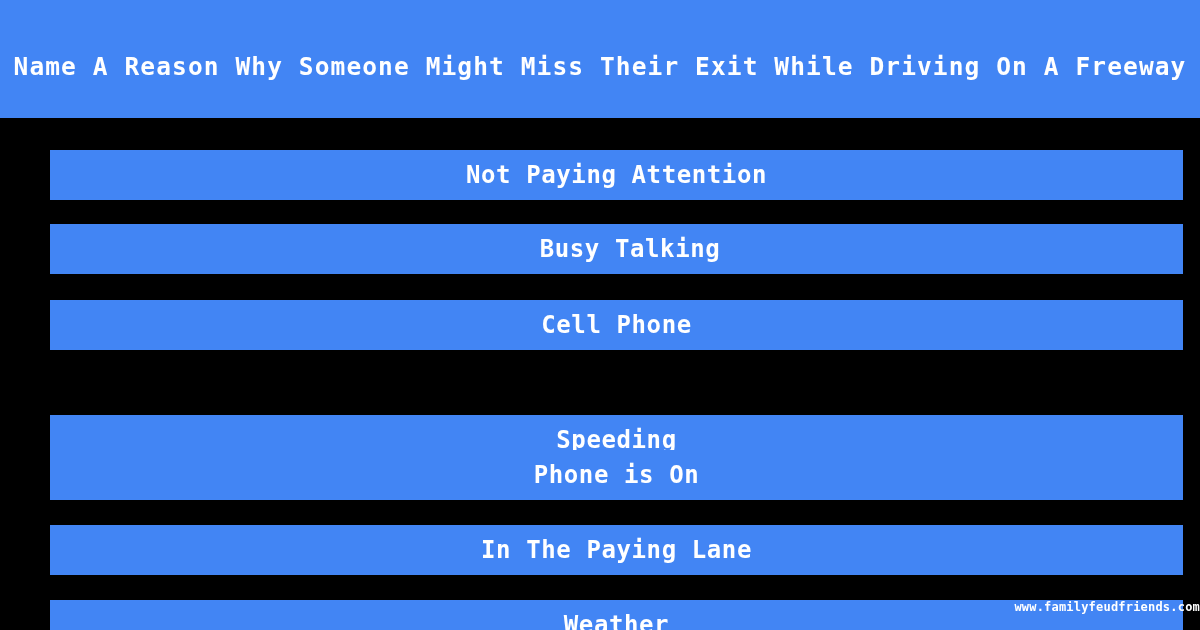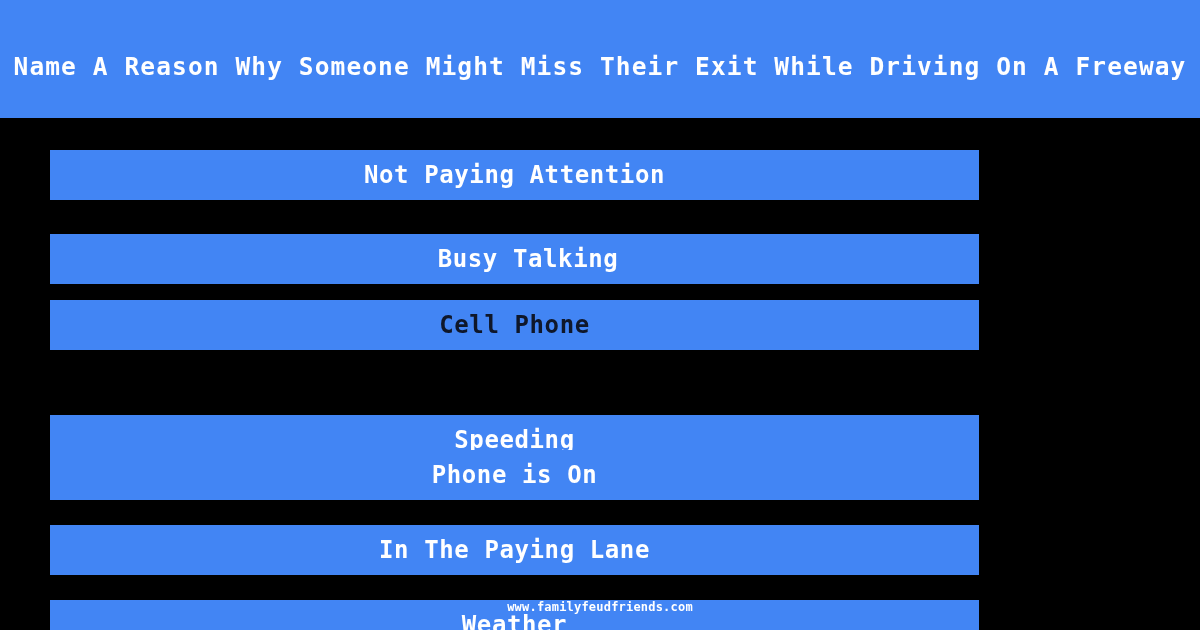--- a/index.html
+++ b/index.html
@@ -47,21 +47,21 @@
     position: absolute;
     left: 0;
     top: 118px;
     width: 1200px;
     height: 512px;
     overflow: hidden;
   }
   .answer-row {
     position: absolute;
     left: 50px;
-    width: 929px;
+    width: 1133px;
     height: 50px;
     background: #4285f4;
     display: flex;
     align-items: center;
     justify-content: center;
     box-sizing: border-box;
     overflow: hidden;
   }
   .answer-text {
     color: #ffffff;
@@ -98,39 +98,39 @@
 <div id="question-header" style="background: rgb(66, 133, 244);">
   <div id="question-header-text" style="color: rgb(255, 255, 255); font-size: 24.5px;">Name A Reason Why Someone Might Miss Their Exit While Driving On A Freeway</div>
 </div>
 
 <div id="answers-list">
 
   <div class="answer-row" style="top: 32px; background: rgb(66, 133, 244);">
     <span class="answer-text" style="color: rgb(255, 255, 255);">Not Paying Attention</span>
   </div>
 
-  <div class="answer-row" style="top: 116px; background: rgb(66, 133, 244); padding-left: 27px;">
+  <div class="answer-row" style="top: 106px; background: rgb(66, 133, 244); padding-left: 27px;">
     <span class="answer-text" style="color: rgb(255, 255, 255);">Busy Talking</span>
   </div>
 
   <div class="answer-row" style="top: 182px; background: rgb(66, 133, 244);">
-    <span class="answer-text" style="color: #0f172a;">Cell Phone</span>
+    <span class="answer-text" style="color: #ffffff;">Cell Phone</span>
   </div>
 
   <div class="answer-row" style="top: 257px; background: rgb(66, 133, 244); margin-top: 40px;">
     <span class="answer-text" style="color: rgb(255, 255, 255);">Speeding</span>
   </div>
 
   <div class="answer-row" style="top: 332px; background: rgb(66, 133, 244);">
     <span class="answer-text" style="color: rgb(255, 255, 255);">Phone is On</span>
   </div>
 
   <div class="answer-row" style="top: 407px; background: rgb(66, 133, 244);">
     <span class="answer-text" style="color: rgb(255, 255, 255);">In The Paying Lane</span>
   </div>
 
   <div class="answer-row" style="top: 482px; background: rgb(66, 133, 244);">
     <span class="answer-text" style="color: rgb(255, 255, 255);">Weather</span>
   </div>
 
 </div>
 
-<div id="watermark" style="color: rgb(255, 255, 255);">www.familyfeudfriends.com</div>
+<div id="watermark" style="color: rgb(255, 255, 255); text-align: right;">www.familyfeudfriends.com</div>
 
 </body></html>

